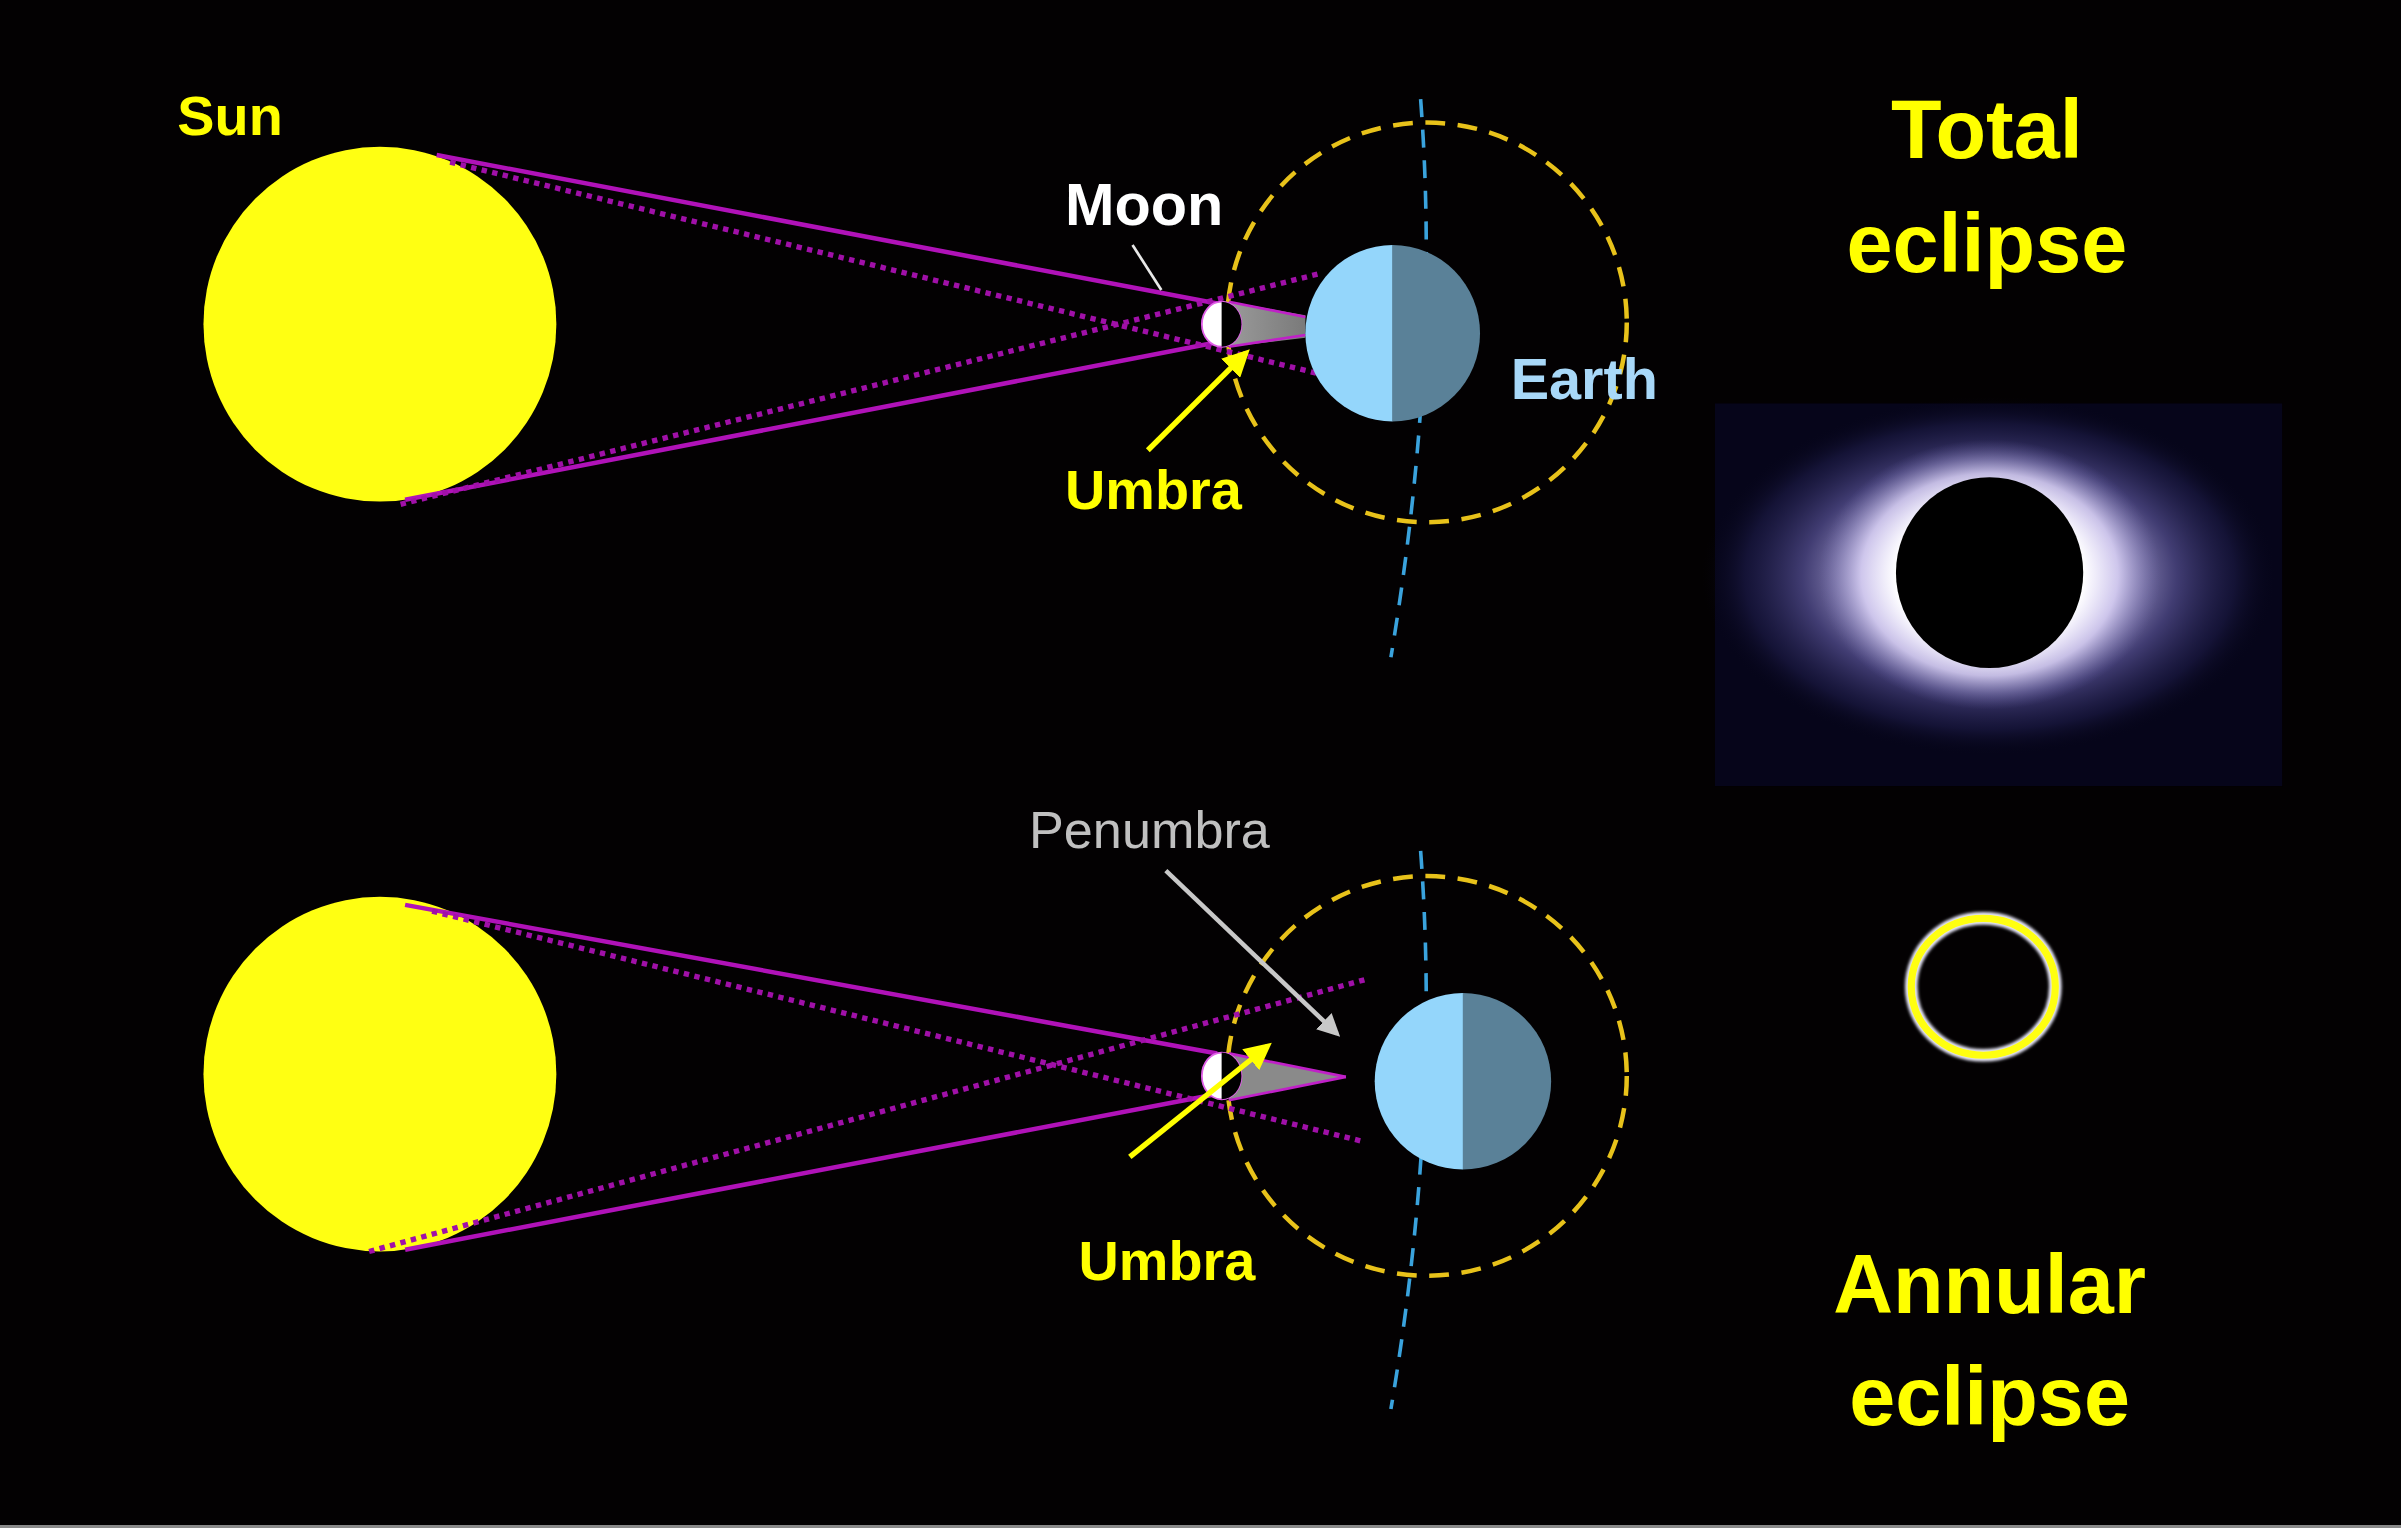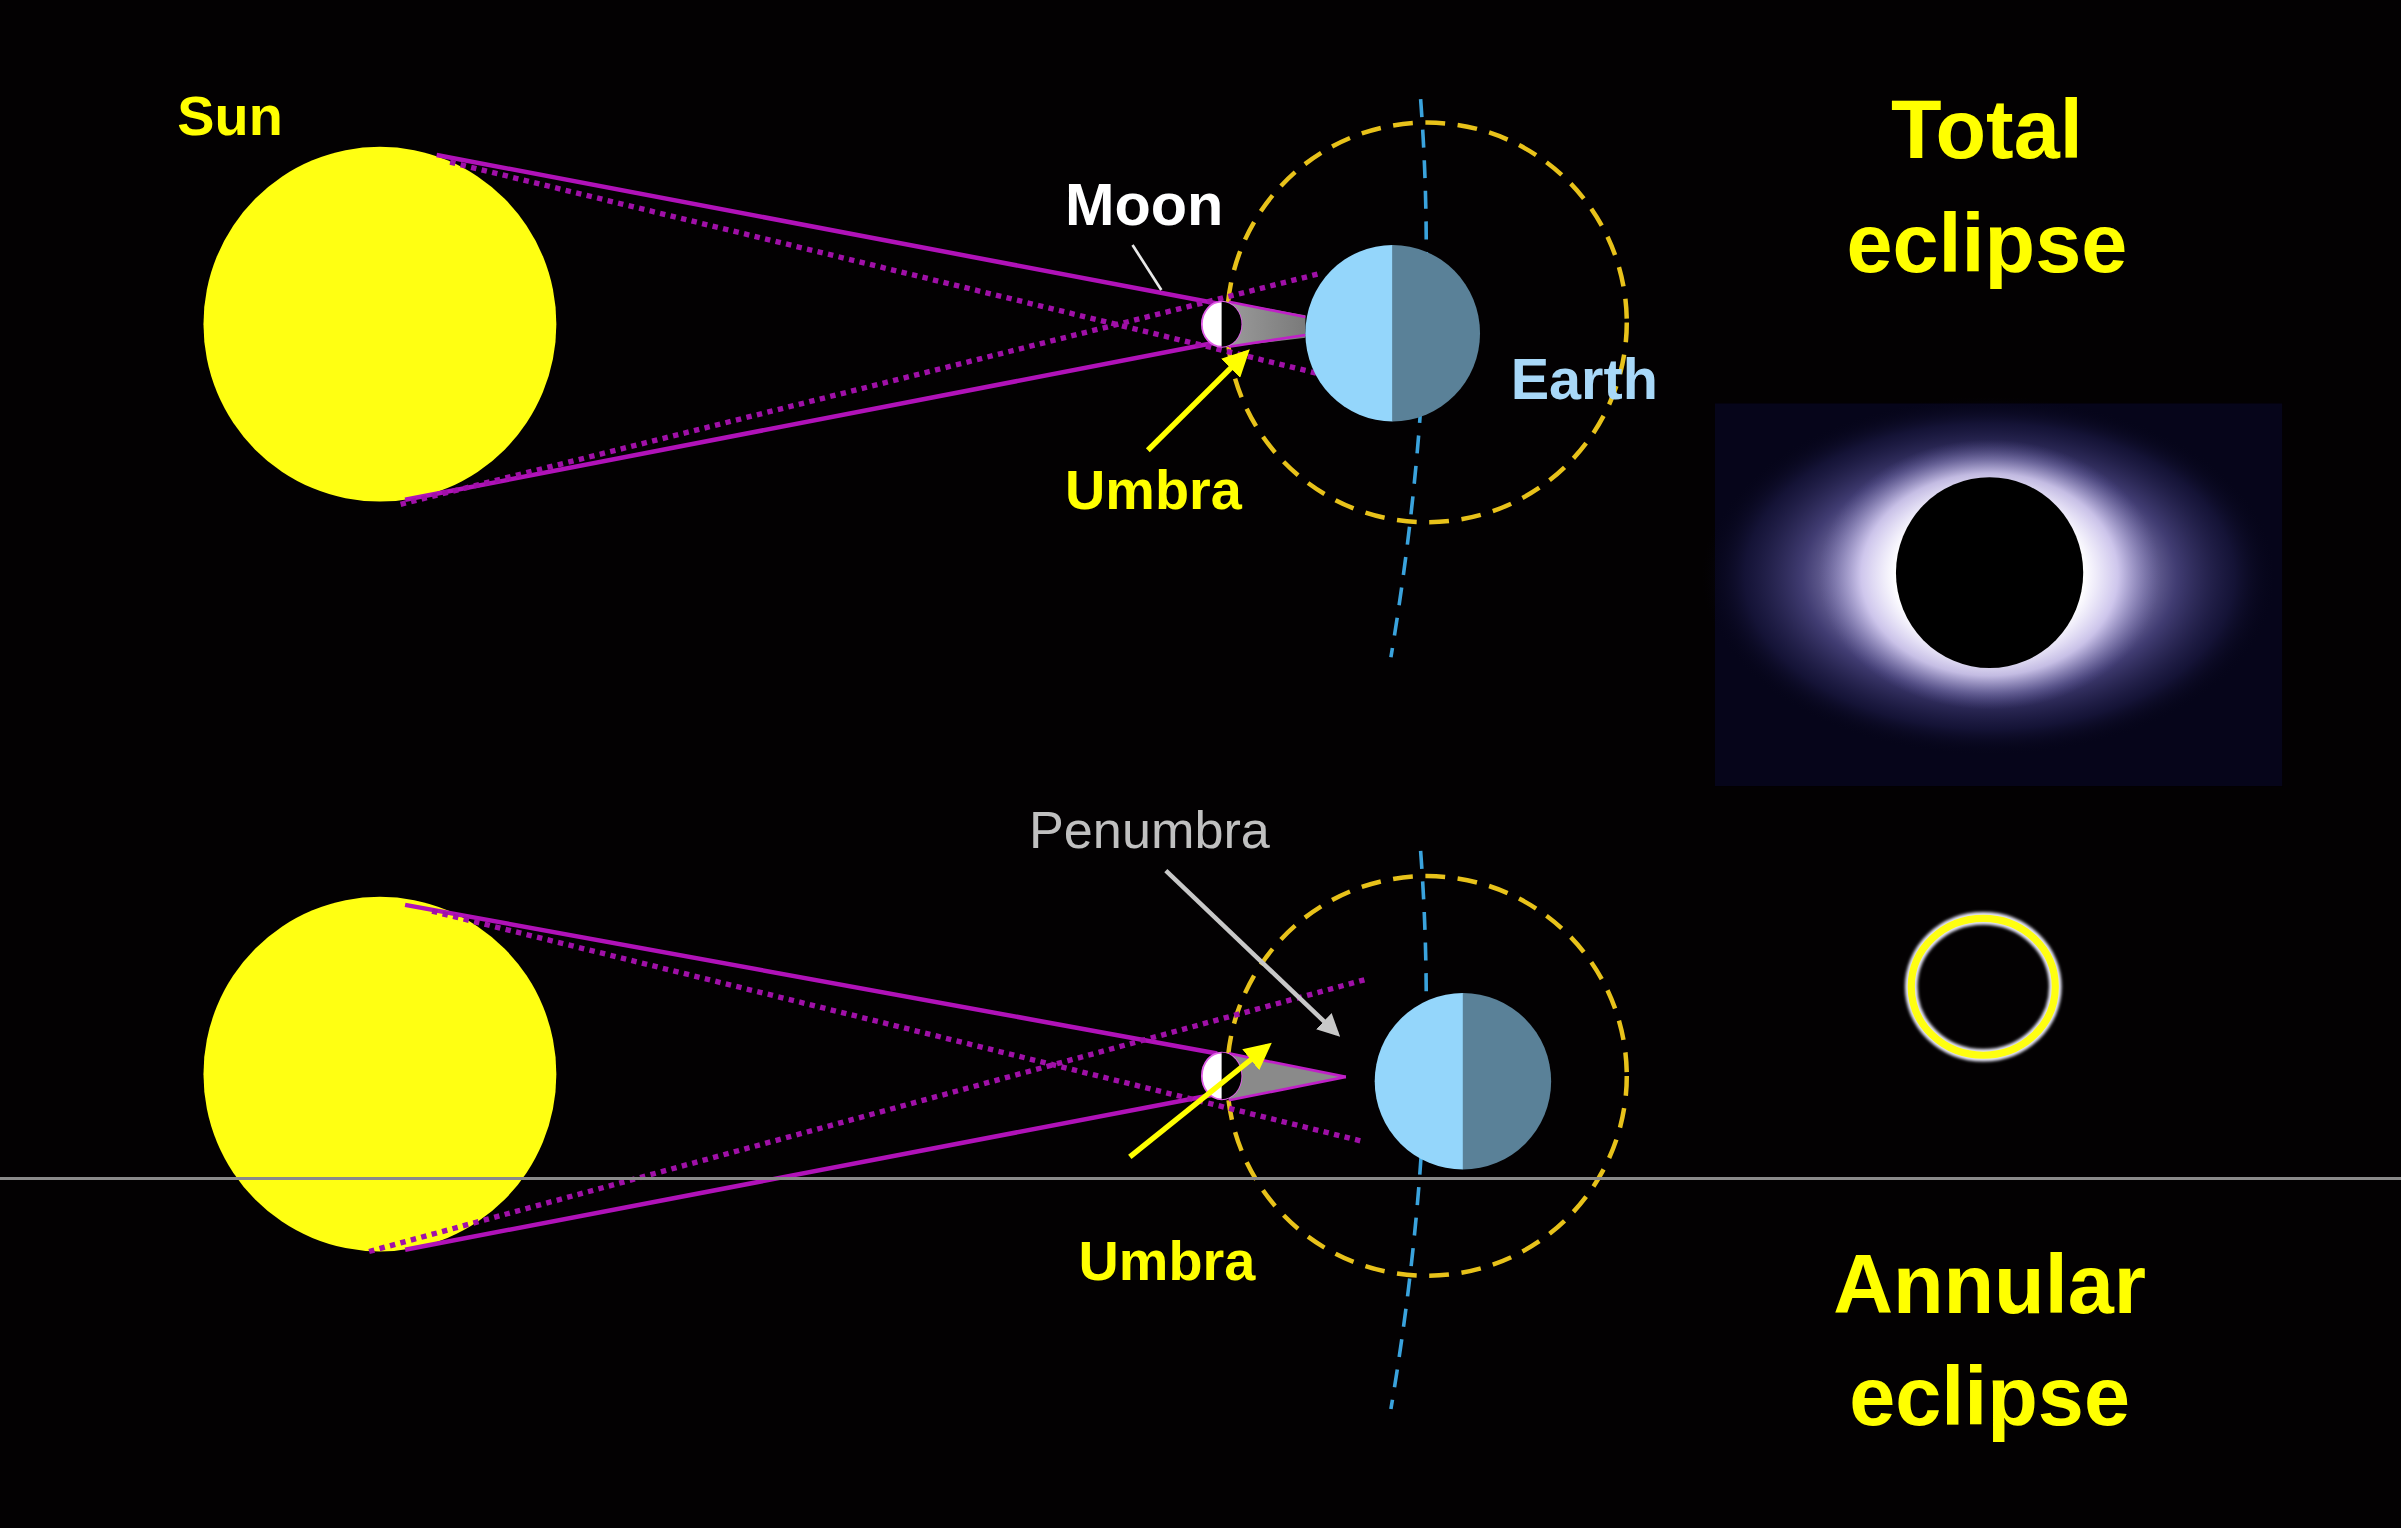--- a/index.html
+++ b/index.html
@@ -1,17 +1,17 @@
 <!DOCTYPE html>
 <html style="font-size:14.4px"><head>
 <meta charset="utf-8">
 <style>
   html, body { margin: 0; padding: 0; background: #030102; }
   body { width: 2401px; height: 1528px; position: relative; overflow: hidden; font-family: "Liberation Sans", sans-serif; }
-  #stage { position: absolute; left: 0; top: 0; width: 2401px; height: 1180px; }
+  #stage { position: absolute; left: 0; top: 0; width: 2401px; height: 1528px; }
   .bottom-border { position: absolute; left: 0; bottom: 0; width: 2401px; height: 2.7px; background: #8a8a8a; }
   svg text { font-family: "Liberation Sans", sans-serif; }
 </style>
 </head>
 <body>
 
 <div id="stage">
 <svg width="2401" height="1528" viewBox="0 0 2667 1697" xmlns="http://www.w3.org/2000/svg">
   <defs>
     <radialGradient id="coronaGrad" cx="50%" cy="50%" r="50%">

